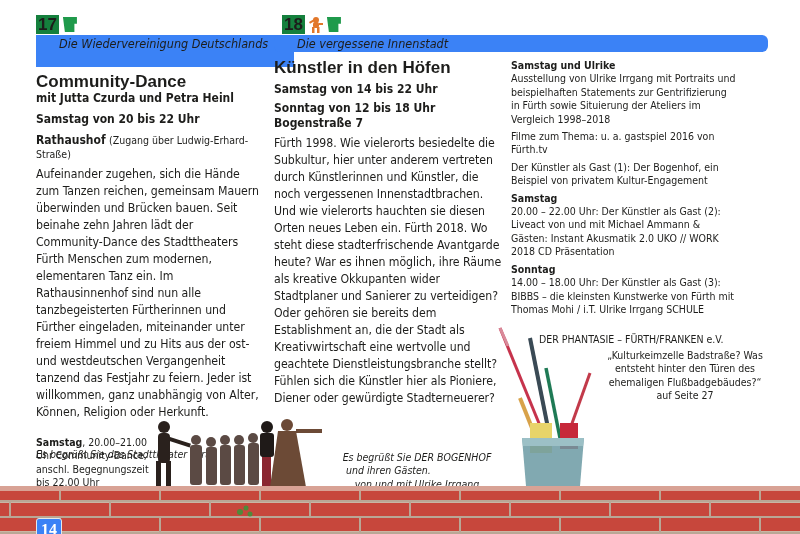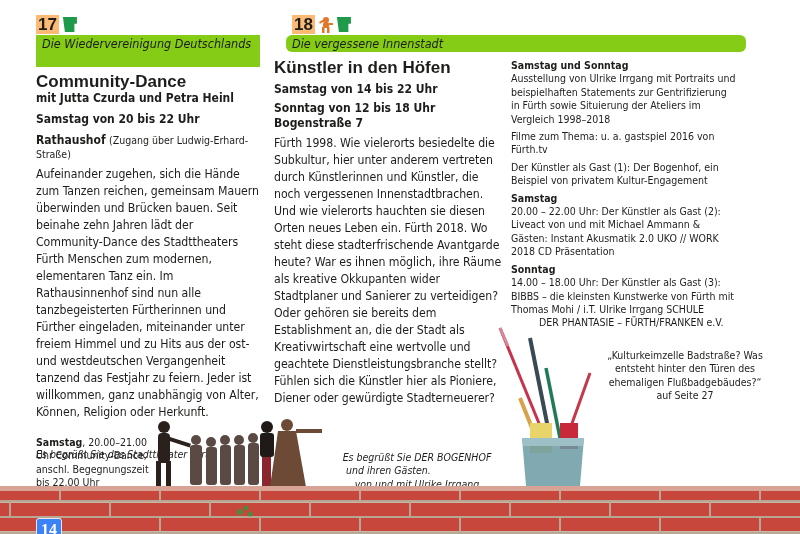--- a/index.html
+++ b/index.html
@@ -3,35 +3,35 @@
 <meta charset="utf-8">
 <style>
   html, body { margin:0; padding:0; }
   body {
     width:800px; height:534px; position:relative; overflow:hidden;
     background:#ffffff; color:#1d1d1b;
     font-family:"DejaVu Sans Condensed","DejaVu Sans", sans-serif;
   }
   .abs { position:absolute; }
   .num-badge {
-    display:inline-block; background:#fdba74; color:#1d1d1b;
+    display:inline-block; background:#15803d; color:#1d1d1b;
     font-weight:bold; font-size:17px; line-height:19px; padding:0 2px;
     font-family:"Liberation Sans", sans-serif;
   }
   .cup {
     display:inline-block; width:14px; height:15px; background:#1f9a4b;
     clip-path: polygon(0 0,100% 0,100% 45%, 82% 45%, 82% 100%, 14% 100%, 0 0);
     vertical-align:top; margin-left:4px; margin-top:2px;
   }
   .bear {
     display:inline-block; vertical-align:top; margin-left:4px; margin-top:1px;
   }
   .theme-bar {
-    background:#84cc16; font-style:italic; font-size:12.5px; line-height:15px;
-    padding:1px 6px; color:#1d1d1b;
+    background:#3b82f6; font-style:italic; font-size:12.5px; line-height:15px;
+    padding:1px 23px; color:#1d1d1b;
   }
   .title {
     font-weight:bold; font-size:17px; line-height:20px;
     font-family:"Liberation Sans", sans-serif;
   }
   .sub { font-weight:bold; font-size:12px; line-height:15px; }
   .body {
     font-size:12.2px; line-height:17px; letter-spacing:-0.05px;
   }
   .small { font-size:10.5px; line-height:13.4px; }
@@ -103,60 +103,60 @@
         <circle cx="117" cy="12" r="6"></circle>
       </g>
     <g fill="#6c4a36">
         <path d="M128 16 h18 l10 56 h-36 z"></path>
         <circle cx="137" cy="10" r="6"></circle>
         <rect x="146" y="14" width="26" height="4"></rect>
       </g>
   </svg>
 </div>
 
-<div class="abs" style="left:292px;top:15px;">
+<div class="abs" style="left:282px;top:15px;">
   <span class="num-badge">18</span><span class="bear"><svg width="14" height="17" viewBox="0 0 14 17">
         <g fill="#e2772a">
           <circle cx="7" cy="4" r="3"></circle>
           <rect x="4" y="6" width="6" height="6" rx="2"></rect>
           <rect x="0" y="6" width="5" height="2" transform="rotate(-30 0 6)"></rect>
           <rect x="10" y="7" width="4" height="2"></rect>
           <rect x="3" y="11" width="2.5" height="6"></rect>
           <rect x="8" y="11" width="2.5" height="6"></rect>
         </g>
       </svg></span><span class="cup"></span>
 </div>
-<div class="abs theme-bar" style="left:286px;top:35px;width:448px;height:15px;border-radius:6px;">Die vergessene Innenstadt</div>
+<div class="abs theme-bar" style="left:274px;top:35px;width:448px;height:15px;border-radius:6px;">Die vergessene Innenstadt</div>
 
 <div class="abs title" style="left:274px;top:58px;">Künstler in den Höfen</div>
 <div class="abs sub" style="left:274px;top:82px;">Samstag von 14 bis 22 Uhr</div>
 <div class="abs sub" style="left:274px;top:101px;">Sonntag von 12 bis 18 Uhr</div>
 <div class="abs sub" style="left:274px;top:116px;">Bogenstraße 7</div>
 <div class="abs body" style="left:274px;top:135px;width:228px;">Fürth 1998. Wie vielerorts besiedelte die Subkultur, hier unter anderem vertreten durch Künstlerinnen und Künstler, die noch vergessenen Innenstadtbrachen. Und wie vielerorts hauchten sie diesen Orten neues Leben ein. Fürth 2018. Wo steht diese stadterfrischende Avantgarde heute? War es ihnen möglich, ihre Räume als kreative Okkupanten wider Stadtplaner und Sanierer zu verteidigen? Oder gehören sie bereits dem Establishment an, die der Stadt als Kreativwirtschaft eine wertvolle und geachtete Dienstleistungsbranche stellt? Fühlen sich die Künstler hier als Pioniere, Diener oder gewürdigte Stadterneuerer?</div>
 <div class="abs small ital" style="left:342px;top:405px;width:150px;text-align:center;">
   <div>Es begrüßt Sie DER BOGENHOF</div>
   <div style="text-align:left;padding-left:4px;">und ihren Gästen.</div>
   <div>von und mit Ulrike Irrgang</div>
 </div>
 
 <div class="abs small" style="left:511px;top:59px;width:225px;">
   <div style="margin-bottom:4px;">
-    <div class="b">Samstag und Sonntag</div>
+    <div class="b">Samstag und Ulrike</div>
     <div>Ausstellung von Ulrike Irrgang mit Portraits und beispielhaften Statements zur Gentrifizierung in Fürth sowie Situierung der Ateliers im Vergleich 1998–2018</div>
   </div>
   <div style="margin-bottom:4px;">Filme zum Thema: u. a. gastspiel 2016 von Fürth.tv</div>
   <div style="margin-bottom:4px;">Der Künstler als Gast (1): Der Bogenhof, ein Beispiel von privatem Kultur-Engagement</div>
   <div style="margin-bottom:4px;">
     <div class="b">Samstag</div>
     <div>20.00 – 22.00 Uhr: Der Künstler als Gast (2): Liveact von und mit Michael Ammann &amp; Gästen: Instant Akusmatik 2.0 UKO // WORK 2018 CD Präsentation</div>
   </div>
   <div>
     <div class="b">Sonntag</div>
     <div>14.00 – 18.00 Uhr: Der Künstler als Gast (3): BIBBS – die kleinsten Kunstwerke von Fürth mit Thomas Mohi / i.T. Ulrike Irrgang SCHULE</div>
-    <div style="padding-left:28px;">DER PHANTASIE – FÜRTH/FRANKEN e.V.</div>
+    <div style="padding-left:28px;margin-top:17px;">DER PHANTASIE – FÜRTH/FRANKEN e.V.</div>
   </div>
 </div>
 
 <div class="abs" style="left:490px;top:318px;width:110px;height:172px;">
   <svg width="110" height="172" viewBox="0 0 110 172">
     <line x1="10" y1="10" x2="55" y2="120" stroke="#c6334c" stroke-width="3"></line>
     <line x1="10" y1="10" x2="18" y2="28" stroke="#d98a9a" stroke-width="3"></line>
     <line x1="40" y1="20" x2="60" y2="120" stroke="#3a4a55" stroke-width="4"></line>
     <line x1="56" y1="50" x2="70" y2="120" stroke="#1f7a55" stroke-width="3.5"></line>
     <line x1="100" y1="55" x2="75" y2="125" stroke="#c23a4a" stroke-width="3"></line>

